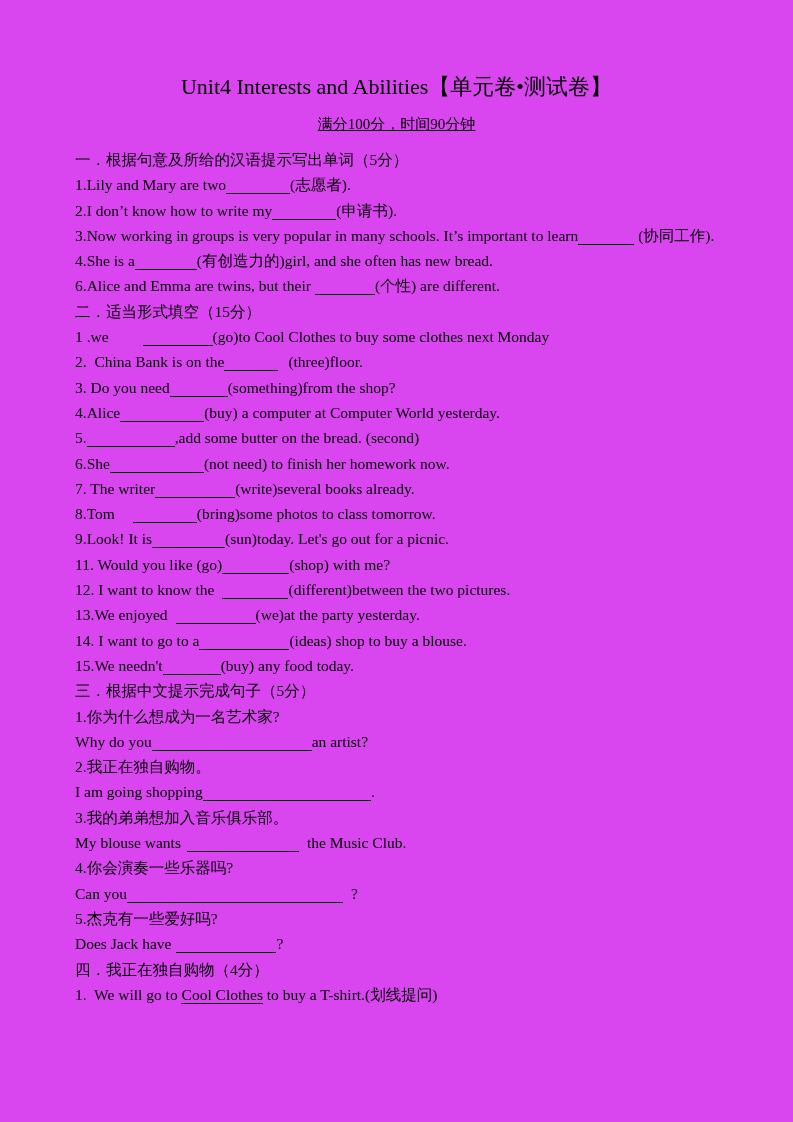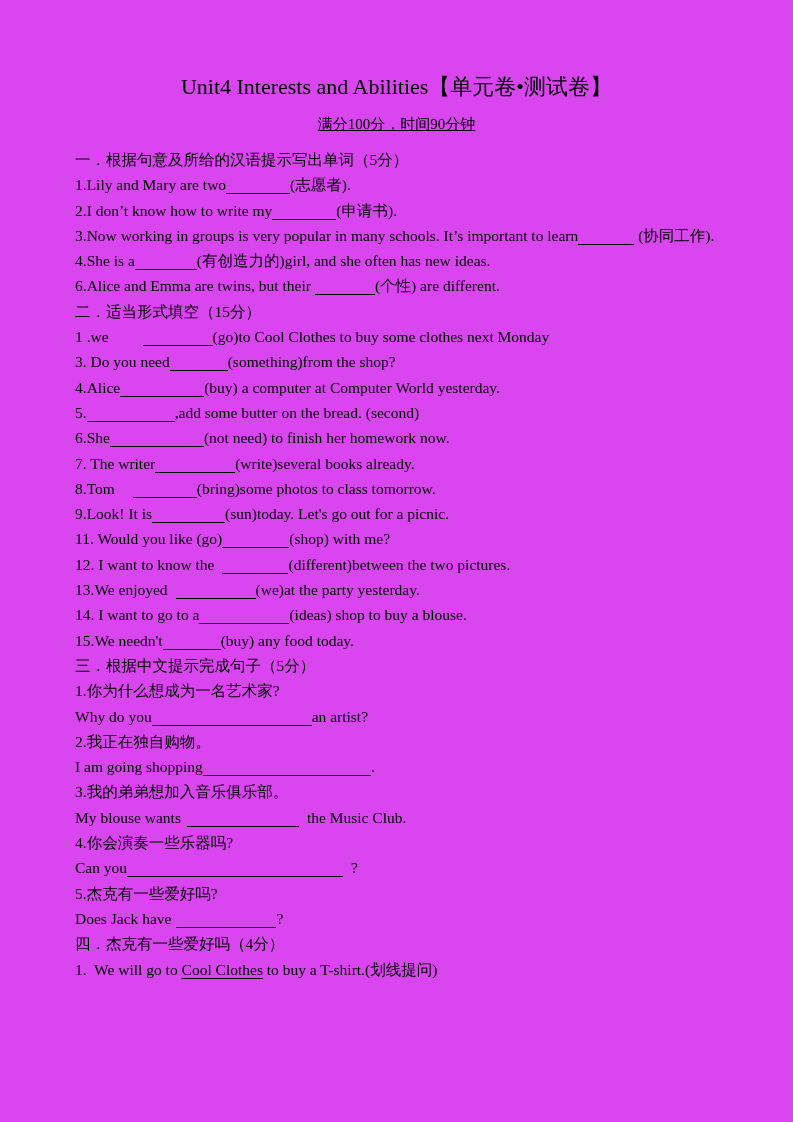--- a/index.html
+++ b/index.html
@@ -55,24 +55,25 @@
 <div class="page">
   <div class="head">
     <div class="doc-title">Unit4 Interests and Abilities【单元卷•测试卷】</div>
     <div class="doc-subtitle">满分100分，时间90分钟</div>
   </div>
   <div class="content">
       <div class="line">一．根据句意及所给的汉语提示写出单词（5分）</div>
       <div class="line"><span>1.Lily and Mary are two</span><span class="blank" style="width: 64px;"></span><span>(志愿者).</span></div>
       <div class="line"><span>2.I don’t know how to write my</span><span class="blank" style="width: 64px;"></span><span>(申请书).</span></div>
       <div class="line"><span>3.Now working in groups is very popular in many schools. It’s important to learn</span><span class="blank" style="width: 56px;"></span><span> (协同工作).</span></div>
-      <div class="line"><span>4.She is a</span><span class="blank" style="width: 62px;"></span><span>(有创造力的)girl, and she often has new ideas.</span></div>
+      <div class="line"><span>4.She is a</span><span class="blank" style="width: 62px;"></span><span>(有创造力的)girl, and she often has new bread.</span></div>
       <div class="line"><span>6.Alice and Emma are twins, but their</span><span class="gap" style="width: 4px;"></span><span class="blank" style="width: 60px;"></span><span>(个性) are different.</span></div>
       <div class="line">二．适当形式填空（15分）</div>
       <div class="line"><span>1 .we</span><span class="gap" style="width: 34px;"></span><span class="blank" style="width: 70px;"></span><span>(go)to Cool Clothes to buy some clothes next Monday</span></div>
+      <div class="line"><span>2.  China Bank is on the</span><span class="blank" style="width: 54px;"></span><span class="gap" style="width: 10px;"></span><span>(three)floor.</span></div>
       <div class="line"><span>3. Do you need</span><span class="blank" style="width: 58px;"></span><span>(something)from the shop?</span></div>
       <div class="line"><span>4.Alice</span><span class="blank" style="width: 84px;"></span><span>(buy) a computer at Computer World yesterday.</span></div>
       <div class="line"><span>5.</span><span class="blank" style="width: 88px;"></span><span>,add some butter on the bread. (second)</span></div>
       <div class="line"><span>6.She</span><span class="blank" style="width: 94px;"></span><span>(not need) to finish her homework now.</span></div>
       <div class="line"><span>7. The writer</span><span class="blank" style="width: 80px;"></span><span>(write)several books already.</span></div>
       <div class="line"><span>8.Tom</span><span class="gap" style="width: 18px;"></span><span class="blank" style="width: 64px;"></span><span>(bring)some photos to class tomorrow.</span></div>
       <div class="line"><span>9.Look! It is</span><span class="blank" style="width: 73px;"></span><span>(sun)today. Let's go out for a picnic.</span></div>
       <div class="line"><span>11. Would you like (go)</span><span class="blank" style="width: 67px;"></span><span>(shop) with me?</span></div>
       <div class="line"><span>12. I want to know the</span><span class="gap" style="width: 8px;"></span><span class="blank" style="width: 66px;"></span><span>(different)between the two pictures.</span></div>
       <div class="line"><span>13.We enjoyed</span><span class="gap" style="width: 8px;"></span><span class="blank" style="width: 80px;"></span><span>(we)at the party yesterday.</span></div>
@@ -82,16 +83,16 @@
       <div class="line"><span>1.你为什么想成为一名艺术家?</span></div>
       <div class="line"><span>Why do you</span><span class="blank" style="width: 160px;"></span><span>an artist?</span></div>
       <div class="line"><span>2.我正在独自购物。</span></div>
       <div class="line"><span>I am going shopping</span><span class="blank" style="width: 168px;"></span><span>.</span></div>
       <div class="line"><span>3.我的弟弟想加入音乐俱乐部。</span></div>
       <div class="line"><span>My blouse wants</span><span class="gap" style="width: 6px;"></span><span class="blank" style="width: 112px;"></span><span class="gap" style="width: 8px;"></span><span>the Music Club.</span></div>
       <div class="line"><span>4.你会演奏一些乐器吗?</span></div>
       <div class="line"><span>Can you</span><span class="blank" style="width: 216px;"></span><span class="gap" style="width: 8px;"></span><span>?</span></div>
       <div class="line"><span>5.杰克有一些爱好吗?</span></div>
       <div class="line"><span>Does Jack have</span><span class="gap" style="width: 5px;"></span><span class="blank" style="width: 100px;"></span><span>?</span></div>
-      <div class="line">四．杰克有一些爱好吗（4分）</div>
+      <div class="line">四．我正在独自购物（4分）</div>
       <div class="line"><span>1.  We will go to </span><span class="uline">Cool Clothes</span><span> to buy a T-shirt.(划线提问)</span></div>
     </div>
 </div>
 
 </body></html>

